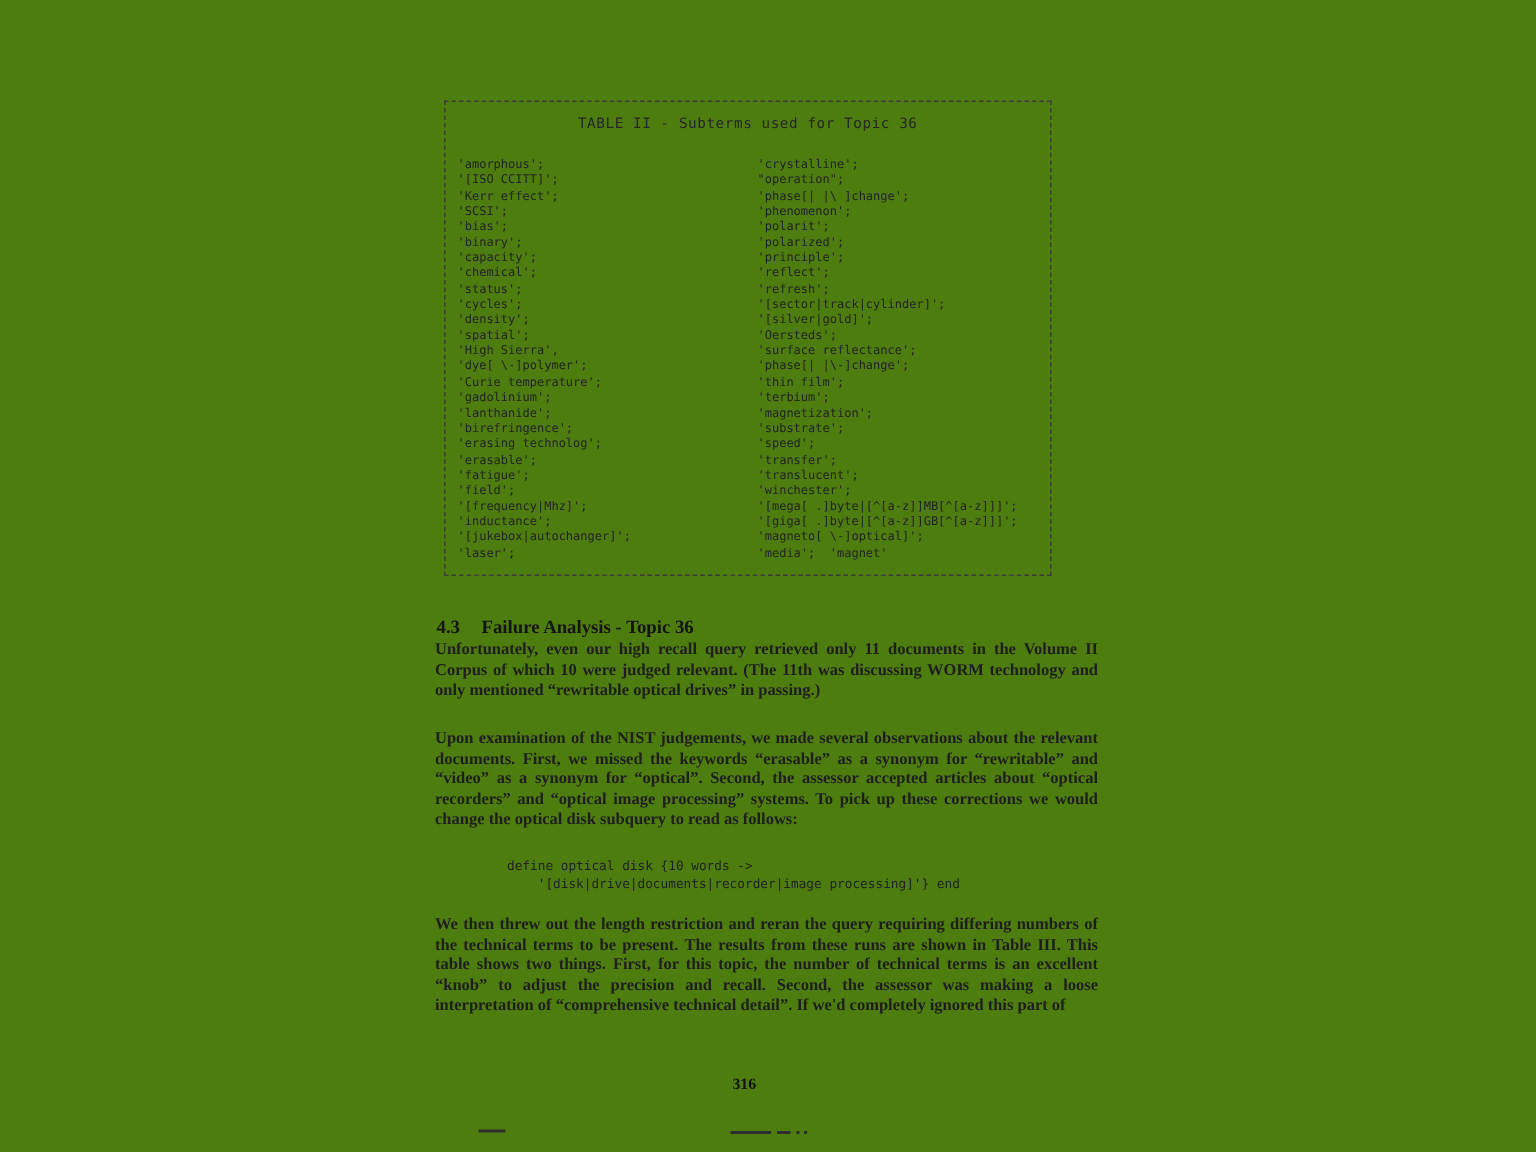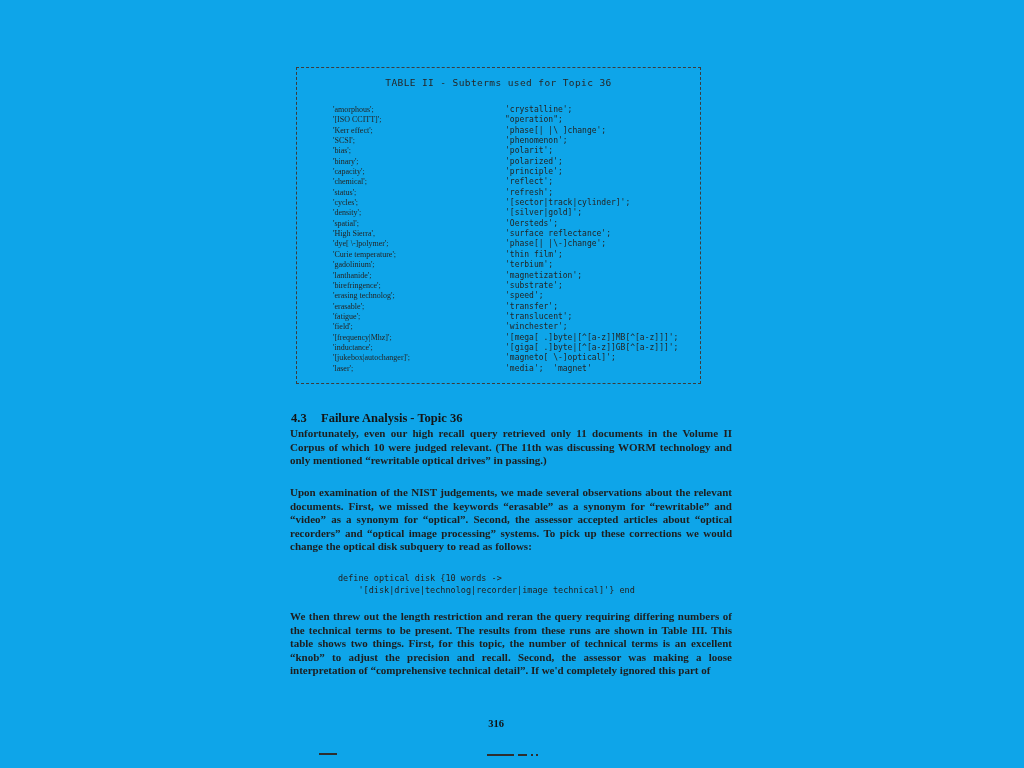--- a/index.html
+++ b/index.html
@@ -1,33 +1,33 @@
 <!DOCTYPE html>
 <html><head>
 <meta charset="utf-8">
 <style>
   html,body { margin:0; padding:0; }
   #page {
     position:relative; width:1024px; height:768px;
-    background:#0ea5e9; color:#1b1b1b; overflow:hidden;
+    background:#4d7c0f; color:#1b1b1b; overflow:hidden;
     font-family:"Liberation Serif", serif;
     filter: blur(0.25px);
   }
   
   .subterm-box {
     position:absolute; left:296px; top:67px; width:403px; height:315px;
     border:1.5px dashed #3c3c3c;
     font-family:"DejaVu Sans Mono", monospace;
   }
   .subterm-title {
     position:absolute; top:9px; left:0; width:100%;
     text-align:center; font-size:9.5px; letter-spacing:0.4px; color:#262626;
   }
   .term-col { position:absolute; top:37px; font-size:8px; line-height:10.35px; white-space:pre; color:#242424; }
-  .col-left  { left:36px;font-family:Liberation Serif, serif;  }
+  .col-left  { left:8px;  }
   .col-right { left:208px; }
   
   .section-heading {
     position:absolute; left:291px; top:411px; font-size:12.5px; font-weight:bold; color:#141414;
   }
   .section-heading .sec-num { display:inline-block; width:30px; }
   .para {
     position:absolute; left:290px; width:442px;
     font-size:11px; line-height:13.6px; text-align:justify; color:#1e1e1e;font-weight:bold;
   }
@@ -61,21 +61,21 @@
     <div class="term-col col-right"><div>'crystalline';</div><div>"operation";</div><div>'phase[| |\ ]change';</div><div>'phenomenon';</div><div>'polarit';</div><div>'polarized';</div><div>'principle';</div><div>'reflect';</div><div>'refresh';</div><div>'[sector|track|cylinder]';</div><div>'[silver|gold]';</div><div>'Oersteds';</div><div>'surface reflectance';</div><div>'phase[| |\-]change';</div><div>'thin film';</div><div>'terbium';</div><div>'magnetization';</div><div>'substrate';</div><div>'speed';</div><div>'transfer';</div><div>'translucent';</div><div>'winchester';</div><div>'[mega[ .]byte|[^[a-z]]MB[^[a-z]]]';</div><div>'[giga[ .]byte|[^[a-z]]GB[^[a-z]]]';</div><div>'magneto[ \-]optical]';</div><div>'media';  'magnet'</div></div>
   </div>
 
   <div class="section-heading">
     <span class="sec-num">4.3</span><span>Failure Analysis - Topic 36</span>
   </div>
 
   <div class="para para-1">Unfortunately, even our high recall query retrieved only 11 documents in the Volume II Corpus of which 10 were judged relevant.  (The 11th was discussing WORM technology and only mentioned “rewritable optical drives” in passing.)</div>
   <div class="para para-2">Upon examination of the NIST judgements, we made several observations about the relevant documents.  First, we missed the keywords “erasable” as a synonym for “rewritable” and “video” as a synonym for “optical”.  Second, the assessor accepted articles about “optical recorders” and “optical image processing” systems.  To pick up these corrections we would change the optical disk subquery to read as follows:</div>
 
-  <pre class="query-block"><div>define optical disk {10 words -&gt;</div><div>    '[disk|drive|technolog|recorder|image technical]'} end</div></pre>
+  <pre class="query-block"><div>define optical disk {10 words -&gt;</div><div>    '[disk|drive|documents|recorder|image processing]'} end</div></pre>
 
   <div class="para para-3">We then threw out the length restriction and reran the query requiring differing numbers of the technical terms to be present.  The results from these runs are shown in Table III.  This table shows two things.  First, for this topic, the number of technical terms is an excellent “knob” to adjust the precision and recall.  Second, the assessor was making a loose interpretation of “comprehensive technical detail”.  If we'd completely ignored this part of</div>
 
   <div class="page-number">316</div>
 
   <div class="artifact art1"></div>
   <div class="artifact art2"></div>
   <div class="artifact art3"></div>
   <div class="artifact art4"></div>
   <div class="artifact art5"></div>

